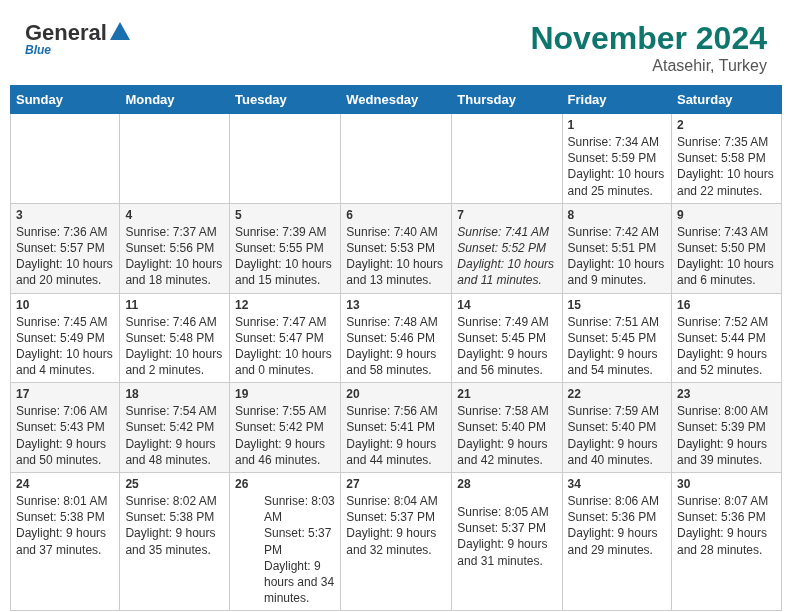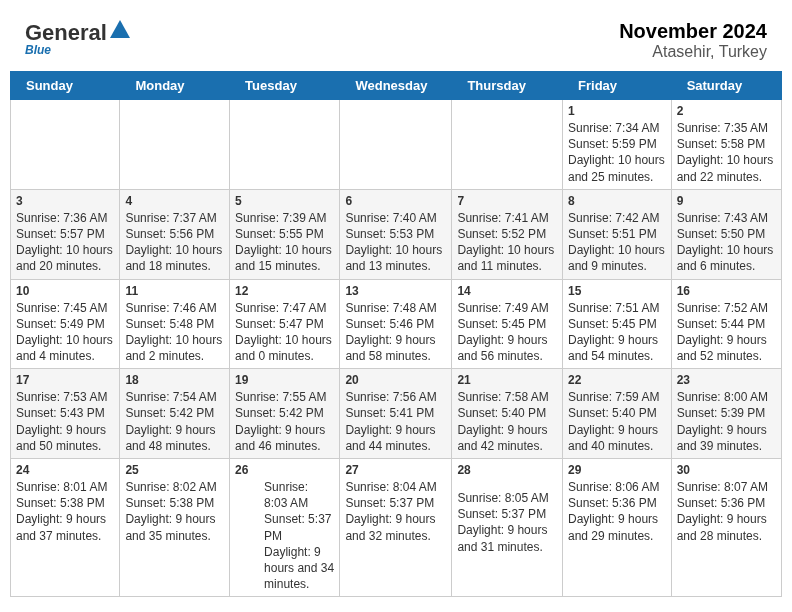--- a/index.html
+++ b/index.html
@@ -16,46 +16,46 @@
       align-items: flex-start;
       padding: 10px 15px 5px 15px;
     }
     .logo {
       display: flex;
       flex-direction: column;
       align-items: flex-start;
     }
     .logo-row {
       display: flex;
-      align-items: flex-start;
+      align-items: center;
     }
     .title-block {
       text-align: right;
     }
     .title-block h1 {
-      font-size: 20px;
+      font-size: 32px;
       font-weight: bold;
-      color: #000000;
+      color: #0f766e;
     }
     .title-block h2 {
       font-size: 16px;
       color: #555;
       font-weight: normal;
     }
     .calendar {
       width: 100%;
       border-collapse: collapse;
       margin-top: 5px;
     }
     .calendar thead tr th {
       background: #1a6faf;
       color: #fff;
       font-size: 13px;
       font-weight: bold;
-      padding: 6px 15px;
+      padding: 6px 5px;
       text-align: left;
       border: 1px solid #1a6faf;
     }
     .calendar tbody tr td {
       border: 1px solid #ccc;
       vertical-align: top;
       padding: 4px 5px;
       font-size: 10.5px;
       color: #333;
       width: 113px;
@@ -153,21 +153,21 @@
 Daylight: 10 hours and 15 minutes.</div>
         </td>
         <td>
           <span class="day-num">6</span>
           <div class="day-info" style="white-space: pre-line;">Sunrise: 7:40 AM
 Sunset: 5:53 PM
 Daylight: 10 hours and 13 minutes.</div>
         </td>
         <td>
           <span class="day-num">7</span>
-          <div class="day-info" style="white-space: pre-line;">Sunrise: 7:41 AM
+          <div class="day-info" style="white-space: pre-line; font-style: italic;">Sunrise: 7:41 AM
 Sunset: 5:52 PM
 Daylight: 10 hours and 11 minutes.</div>
         </td>
         <td>
           <span class="day-num">8</span>
           <div class="day-info" style="white-space: pre-line;">Sunrise: 7:42 AM
 Sunset: 5:51 PM
 Daylight: 10 hours and 9 minutes.</div>
         </td>
         <td>
@@ -217,21 +217,21 @@
         <td>
           <span class="day-num">16</span>
           <div class="day-info" style="white-space: pre-line;">Sunrise: 7:52 AM
 Sunset: 5:44 PM
 Daylight: 9 hours and 52 minutes.</div>
         </td>
       </tr>
       <tr>
         <td>
           <span class="day-num">17</span>
-          <div class="day-info" style="white-space: pre-line;">Sunrise: 7:53 AM
+          <div class="day-info" style="white-space: pre-line;">Sunrise: 7:06 AM
 Sunset: 5:43 PM
 Daylight: 9 hours and 50 minutes.</div>
         </td>
         <td>
           <span class="day-num">18</span>
           <div class="day-info" style="white-space: pre-line;">Sunrise: 7:54 AM
 Sunset: 5:42 PM
 Daylight: 9 hours and 48 minutes.</div>
         </td>
         <td>
@@ -290,21 +290,21 @@
 Sunset: 5:37 PM
 Daylight: 9 hours and 32 minutes.</div>
         </td>
         <td>
           <span class="day-num">28</span>
           <div class="day-info" style="white-space: pre-line; margin-top: 13px;">Sunrise: 8:05 AM
 Sunset: 5:37 PM
 Daylight: 9 hours and 31 minutes.</div>
         </td>
         <td>
-          <span class="day-num">29</span>
+          <span class="day-num">34</span>
           <div class="day-info" style="white-space: pre-line;">Sunrise: 8:06 AM
 Sunset: 5:36 PM
 Daylight: 9 hours and 29 minutes.</div>
         </td>
         <td>
           <span class="day-num">30</span>
           <div class="day-info" style="white-space: pre-line;">Sunrise: 8:07 AM
 Sunset: 5:36 PM
 Daylight: 9 hours and 28 minutes.</div>
         </td>

